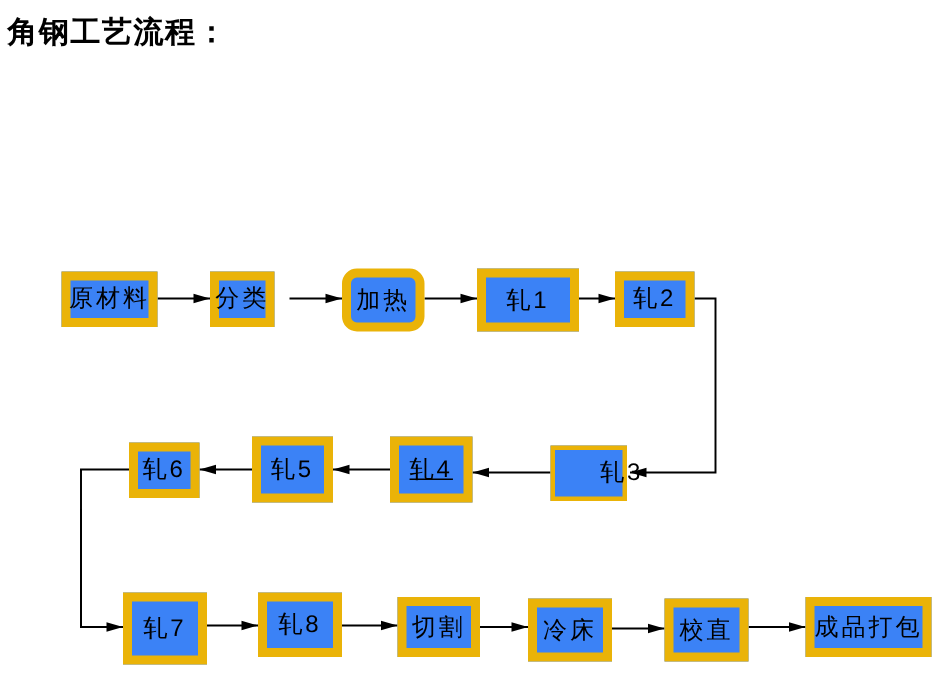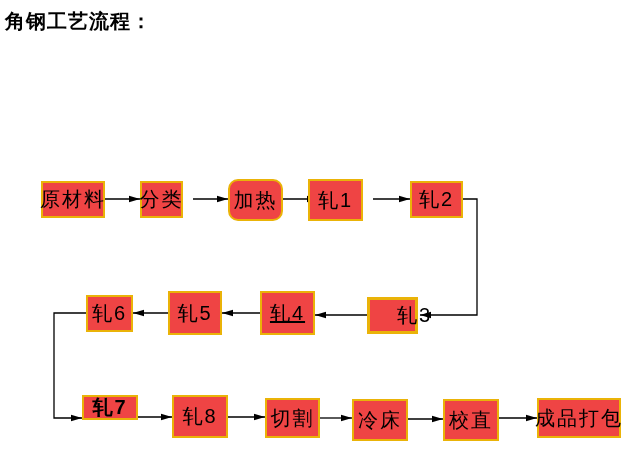--- a/index.html
+++ b/index.html
@@ -27,27 +27,27 @@
     width: 629px; height: 455px;
   }
   #node-layer {
     position: absolute;
     left: 0; top: 0;
     width: 629px; height: 455px;
   }
   .flow-node {
     position: absolute;
     box-sizing: border-box;
-    border: 2px solid #eab308;
-    background: #ef4444;
+    border: 6px solid #eab308;
+    background: #3b82f6;
     color: #000000;
     display: flex;
     align-items: center;
     justify-content: center;
-    font-size: 20px;
+    font-size: 16px;
     letter-spacing: 2px;
     white-space: nowrap;
   }
 </style>
 </head>
 <body>
 
 <div id="canvas">
   <div class="page-title">角钢工艺流程：</div>
 
@@ -79,26 +79,26 @@
       <polyline points="408,419 443,419" fill="none" stroke="#000000" stroke-width="1.3"></polyline>
       <polygon points="443,419 432,422.2 432,415.8" fill="#000000"></polygon>
       <polyline points="499,418 537,418" fill="none" stroke="#000000" stroke-width="1.3"></polyline>
       <polygon points="537,418 526,421.2 526,414.8" fill="#000000"></polygon>
     </svg>
 
   <div id="node-layer">
       <div class="flow-node" style="left: 41px; top: 181px; width: 64px; height: 37px;">原材料</div>
       <div class="flow-node" style="left: 140px; top: 181px; width: 43px; height: 37px;">分类</div>
       <div class="flow-node" style="left: 228px; top: 179px; width: 55px; height: 42px; border-radius: 10px;">加热</div>
-      <div class="flow-node" style="left: 308px; top: 179px; width: 55px; height: 42px;">轧1</div>
+      <div class="flow-node" style="left: 318px; top: 179px; width: 68px; height: 42px;">轧1</div>
       <div class="flow-node" style="left: 410px; top: 181px; width: 53px; height: 37px;">轧2</div>
       <div class="flow-node" style="left: 86px; top: 295px; width: 47px; height: 37px;">轧6</div>
       <div class="flow-node" style="left: 168px; top: 291px; width: 54px; height: 44px;">轧5</div>
       <div class="flow-node" style="left: 260px; top: 291px; width: 55px; height: 44px; text-decoration: underline;">轧4</div>
       <div class="flow-node" style="left: 367px; top: 297px; width: 51px; height: 37px; border-width: 3px; padding-left: 44px;">轧3</div>
-      <div class="flow-node" style="left: 82px; top: 395px; width: 56px; height: 25px; font-weight: bold;">轧7</div>
+      <div class="flow-node" style="left: 82px; top: 395px; width: 56px; height: 48px;">轧7</div>
       <div class="flow-node" style="left: 172px; top: 395px; width: 56px; height: 43px;">轧8</div>
       <div class="flow-node" style="left: 265px; top: 398px; width: 55px; height: 40px;">切割</div>
       <div class="flow-node" style="left: 352px; top: 399px; width: 56px; height: 42px;">冷床</div>
       <div class="flow-node" style="left: 443px; top: 399px; width: 56px; height: 42px;">校直</div>
       <div class="flow-node" style="left: 537px; top: 398px; width: 84px; height: 40px;">成品打包</div>
     </div>
 </div>
 
 </body></html>

